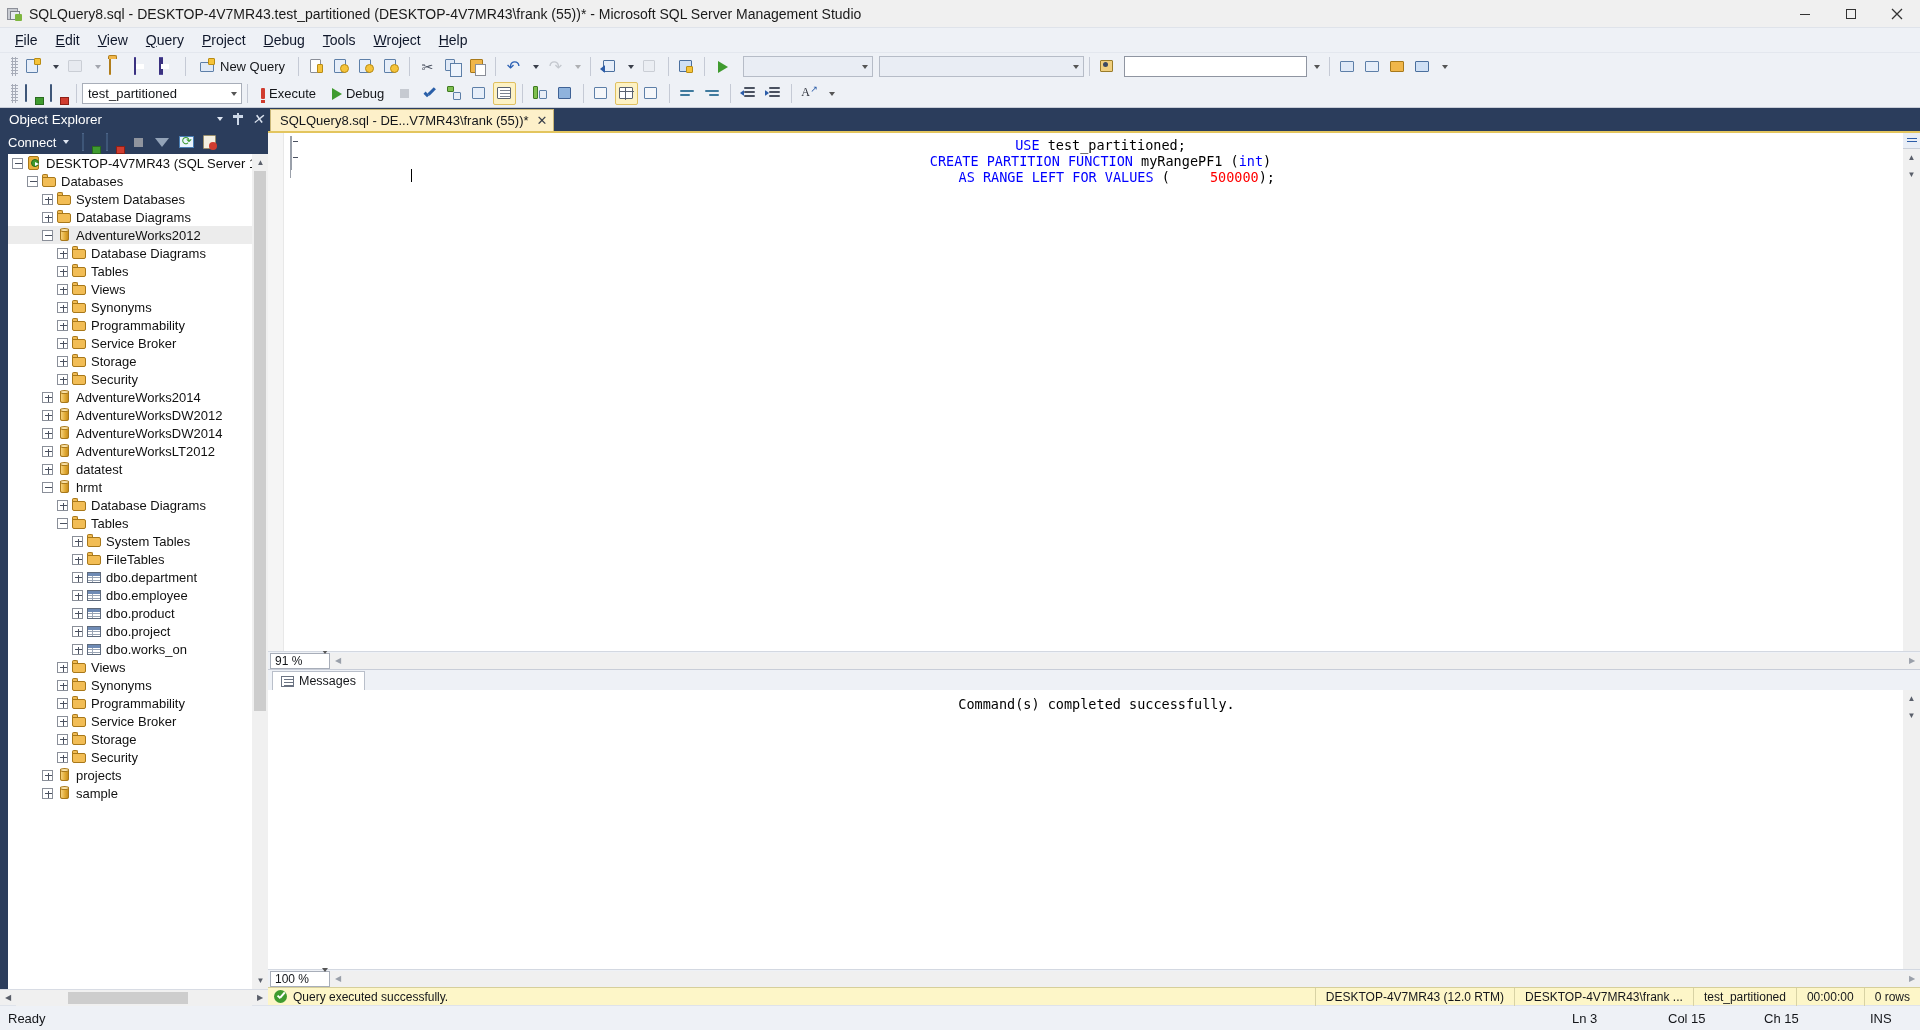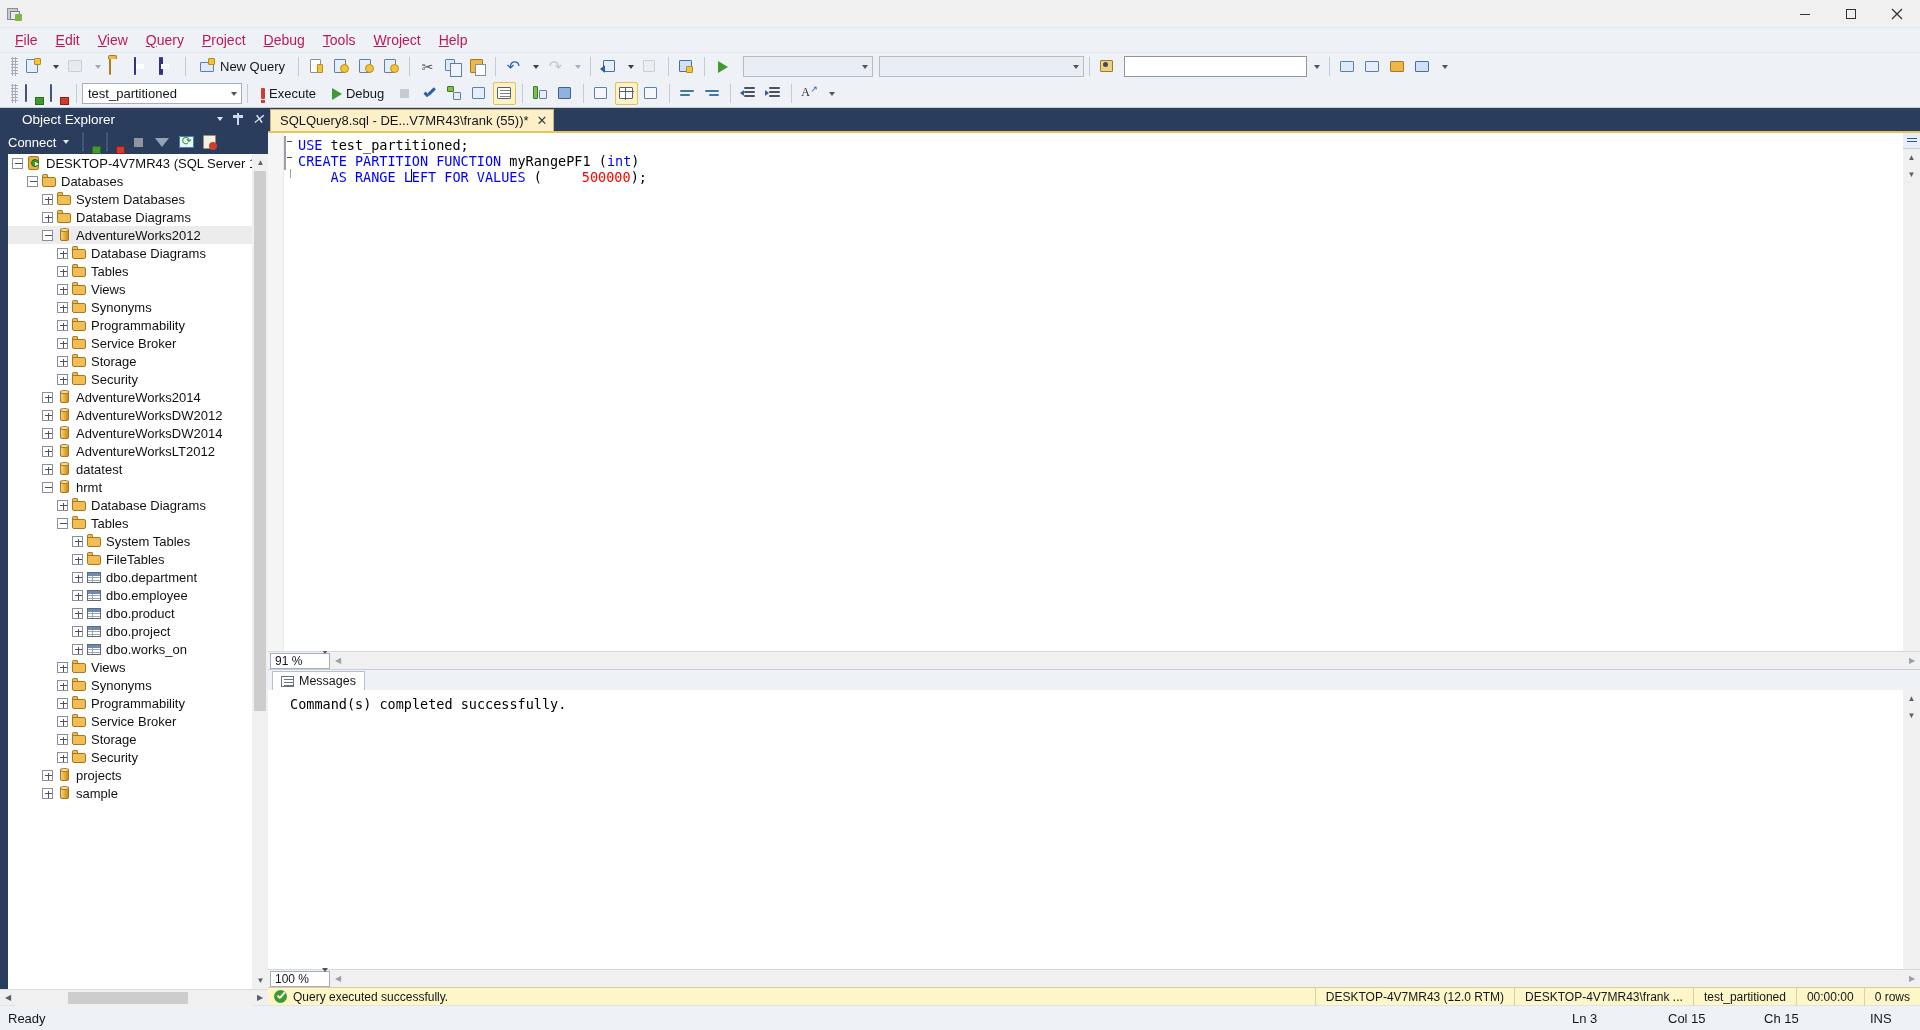--- a/index.html
+++ b/index.html
@@ -34,21 +34,21 @@
   }
   .winbtn.close { }
   .winbtn svg { display:block; }
 
   
   .menubar {
     height: 25px; background: #eef1f6; display: flex; align-items: center;
     padding-left: 6px; flex: 0 0 25px; border-bottom: 1px solid #e3e7ee;
   }
   .menuitem {
-    padding: 3px 9px; font-size: 14px; color: #be185d; cursor: default;
+    padding: 3px 9px; font-size: 14px; color: #0f172a; cursor: default;
   }
   .menuitem u { text-decoration: underline; }
 
   
   .toolbar {
     height: 27px; background: #eef1f6; display: flex; align-items: center;
     flex: 0 0 27px; padding-left: 8px;
   }
   .toolbar.row2 { height: 28px; flex: 0 0 28px; border-bottom: 1px solid #c8cdd8; }
   .grip {
@@ -118,21 +118,21 @@
              padding:0 4px; display:flex; align-items:center; color:#222; }
 
   
   .main { flex:1 1 auto; display:flex; min-height:0; background:#2b3d5c; }
 
   
   .oe { width:268px; flex:0 0 268px; display:flex; flex-direction:column;
         background:#2b3d5c; }
   .oe-title {
     height:22px; flex:0 0 22px; display:flex; align-items:center;
-    background:#2b3d5c; color:#fff; font-size:13.5px; padding-left:22px;
+    background:#2b3d5c; color:#fff; font-size:13.5px; padding-left:9px;
   }
   .oe-title .t { flex:1 1 auto; }
   .oe-title .ctl { width:20px; display:flex; align-items:center; justify-content:center; color:#ccd6e6; font-size:12px; }
   .pin { width:12px; height:12px; position:relative; }
   .pin:before{content:'';position:absolute;left:5px;top:0;width:2px;height:12px;background:#cdd8e8;}
   .pin:after {content:'';position:absolute;left:1px;top:2px;width:10px;height:3px;background:#cdd8e8;}
   .xclose { font-size:14px; color:#dce4f0; line-height:1; }
   .oe-toolbar {
     height:24px; flex:0 0 24px; display:flex; align-items:center;
     background:#2b3d5c; padding-left:8px; gap:2px;
@@ -183,21 +183,21 @@
 
   
   .right { flex:1 1 auto; display:flex; flex-direction:column; min-width:0; background:#2b3d5c; }
   .tabstrip { height:23px; flex:0 0 23px; background:#2b3d5c; display:flex; align-items:center; padding-left:2px; }
   .etab {
     height:22px; background:#fdf0c9; display:flex; align-items:center;
     padding:0 6px 0 9px; font-size:13px; color:#14161a; gap:8px;
     border:1px solid #c9b778; border-bottom:none;
   }
   .etab .x { font-size:13px; color:#3a3f4a; }
-  .editor-area { flex:1 1 auto; display:flex; flex-direction:column; min-height:0; background:#fff; position:relative; }
+  .editor-area { flex:1 1 auto; display:flex; flex-direction:column; min-height:0; background:#fff; position:relative;text-align:center; }
 
   .code-pane { flex:1 1 auto; display:flex; min-height:0; position:relative; background:#fff; border-top:2px solid #e3c55e; }
   .indicator-margin { width:16px; flex:0 0 16px; background:#f5f5f5; border-right:1px solid #e8e8e8; }
   .fold-margin { width:14px; flex:0 0 14px; background:#fff; position:relative; padding-top:4px; }
   .fold-box { width:9px;height:9px;border:1px solid #9aa0aa;background:#fff;position:relative;margin:0 auto; }
   .fold-box:before{content:'';position:absolute;left:2px;top:3.5px;width:5px;height:1px;background:#4a5160;}
   .code-text {
     flex:1 1 auto; font-family:"DejaVu Sans Mono", monospace; font-size:13.5px;
     line-height:16px; padding-top:4px; color:#000; white-space:pre; overflow:hidden;
     position:relative;
@@ -256,20 +256,21 @@
 </style>
 </head>
 <body>
 
 <div id="app">
 
   <div class="titlebar">
     <div class="tb-icon">
       <span class="ssms-glyph"><i class="g1"></i><i class="g2"></i><i class="g3"></i></span>
     </div>
+    <div class="tb-title">SQLQuery8.sql - DESKTOP-4V7MR43.test_partitioned (DESKTOP-4V7MR43\frank (55))* - Microsoft SQL Server Management Studio</div>
     <div class="tb-spacer"></div>
     <div class="winbtn">
       <svg width="12" height="12" viewBox="0 0 12 12">
           <rect x="1" y="6" width="10" height="1" fill="#333"></rect>
         </svg>
     </div>
     <div class="winbtn">
       <svg width="12" height="12" viewBox="0 0 12 12">
         <rect x="1.5" y="1.5" width="9" height="9" fill="none" stroke="#333" stroke-width="1"></rect>
       </svg>

